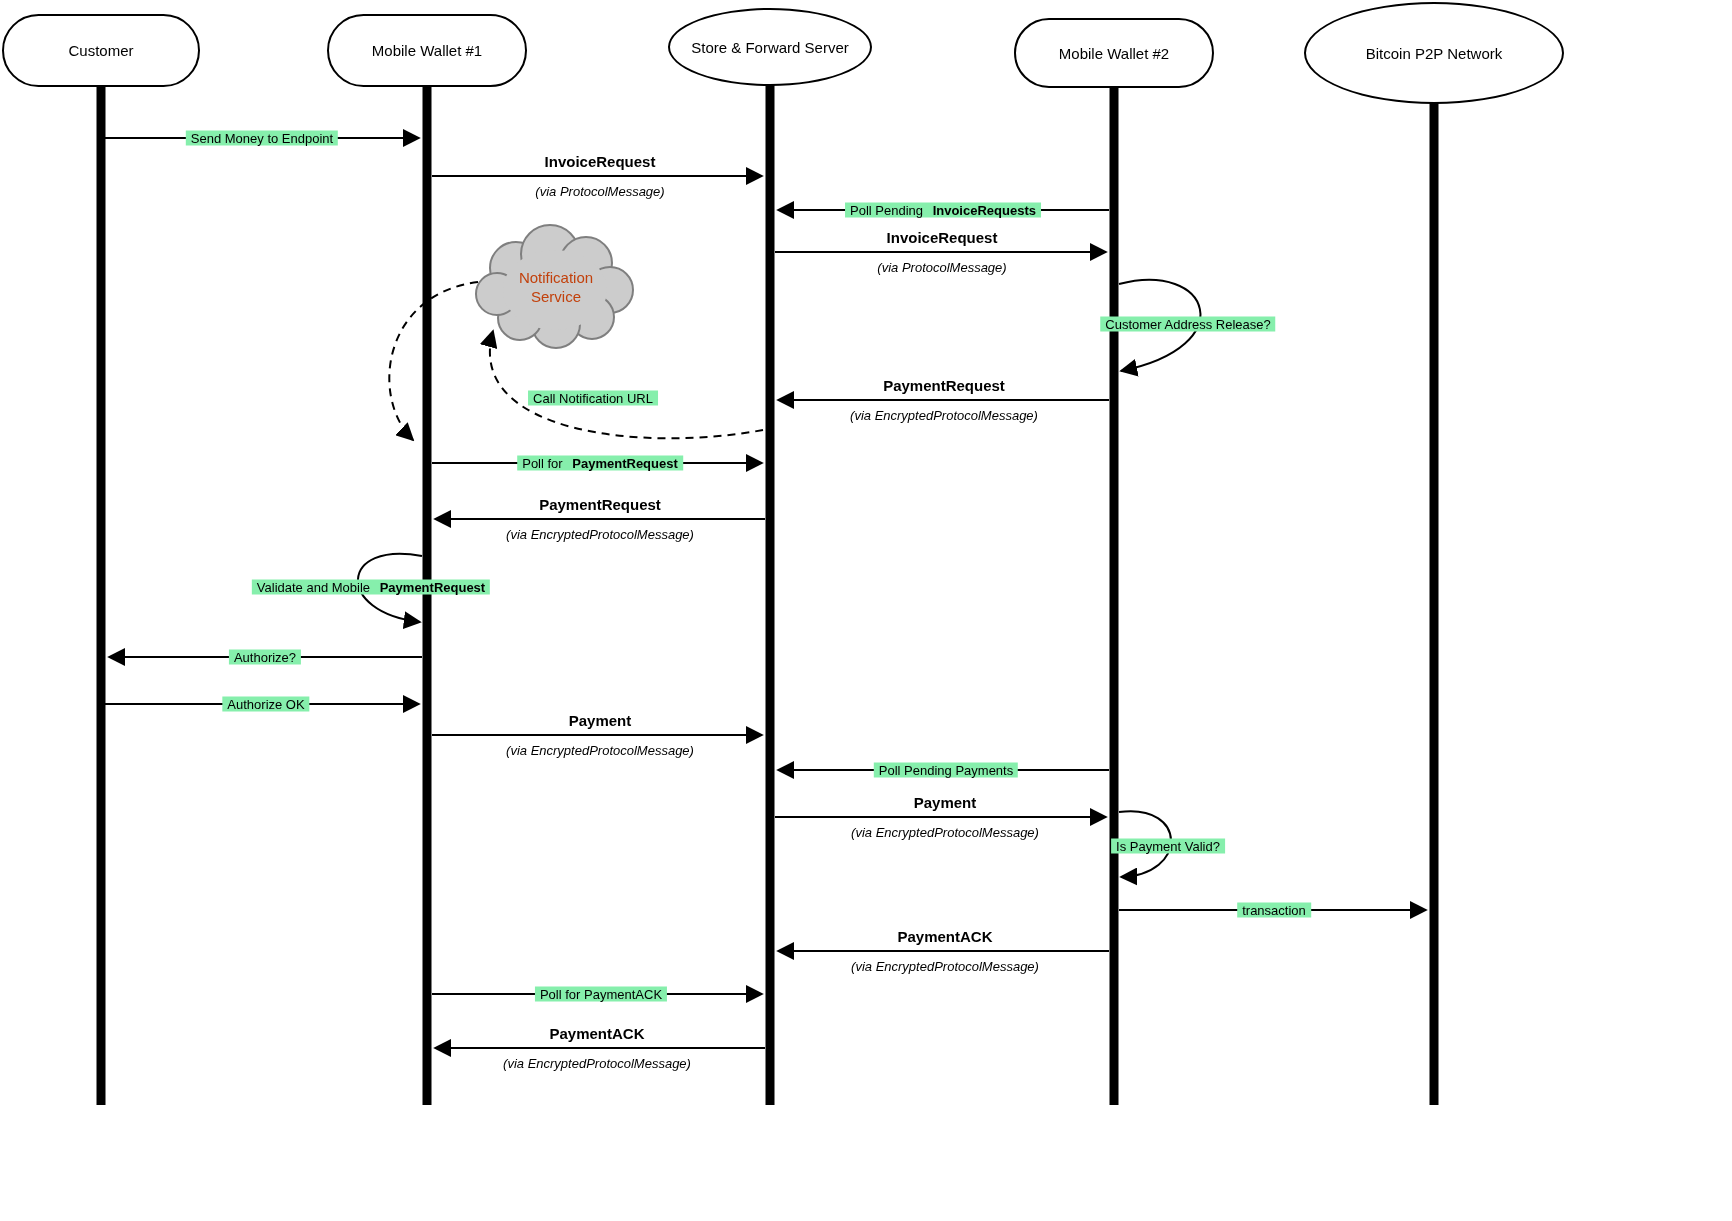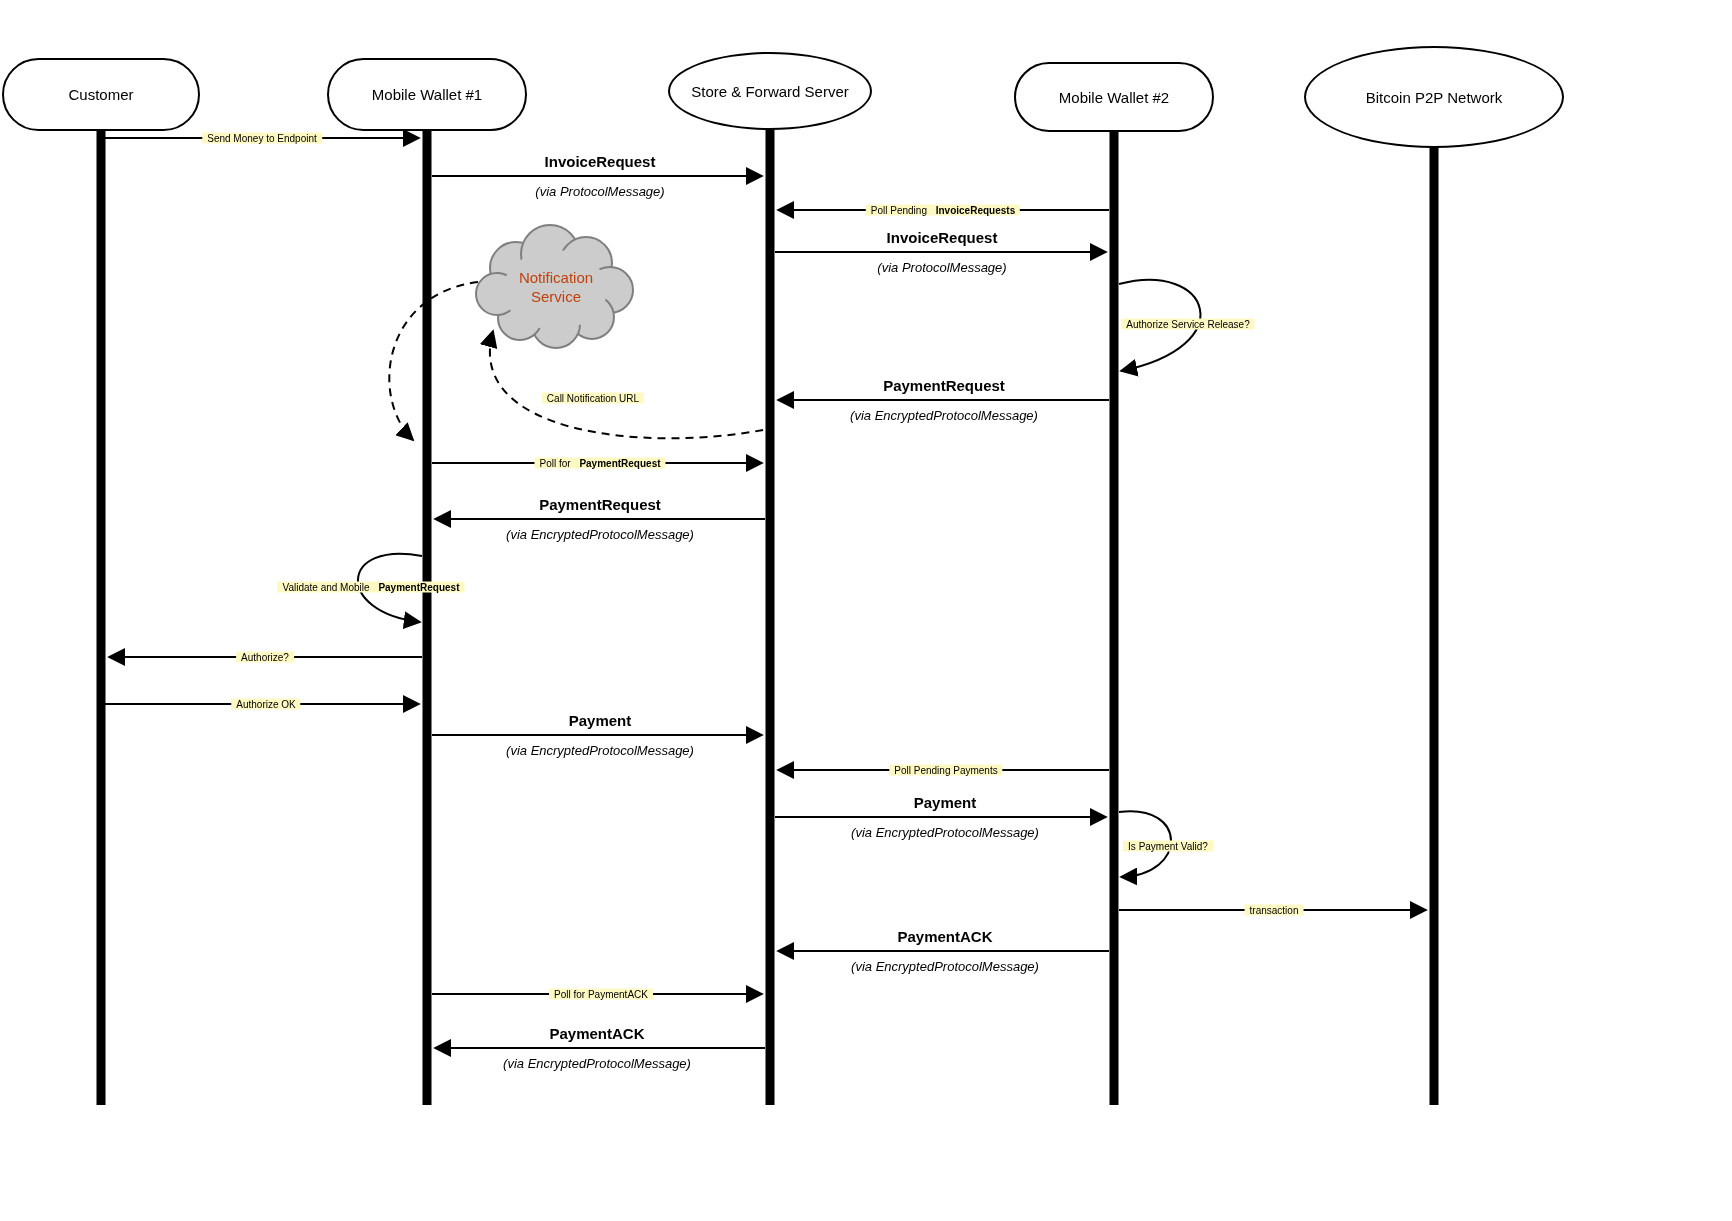--- a/index.html
+++ b/index.html
@@ -3,27 +3,26 @@
 <meta charset="utf-8">
 <style>
   * { margin:0; padding:0; box-sizing:border-box; }
   body { font-family:"Liberation Sans", sans-serif; background:#ffffff; }
   .canvas { position:relative; width:1732px; height:1221px; background:#ffffff; overflow:hidden; }
   .layer { position:absolute; left:0; top:0; z-index:1; }
   .actor {
     position:absolute; display:flex; align-items:center; justify-content:center;
     border:2px solid #000; background:#fff; font-size:15px; text-align:center; z-index:2;
     padding:0 10px;
-    margin-top:44px;
   }
   .stadium { border-radius:40px; }
   .ellipse { border-radius:50%; }
   .msg1 {
-    position:absolute; transform:translate(-50%,-50%); background:#fef9c3; padding:0 5px;
-    font-size:10px; white-space:nowrap; z-index:3; color:#000;
+    position:absolute; transform:translate(-50%,-50%); background:#86efac; padding:0 5px;
+    font-size:13px; white-space:nowrap; z-index:3; color:#000;
   }
   .msg2 {
     position:absolute; transform:translate(-50%,-50%); display:flex; flex-direction:column;
     gap:15px; align-items:center; text-align:center; z-index:3; white-space:nowrap; color:#000;
   }
   .msg-title { font-weight:bold; font-size:15px; line-height:16px; }
   .msg-via { font-size:13px; line-height:14px;font-style:italic; }
   .cloud-label {
     position:absolute; transform:translate(-50%,-50%); text-align:center;
     font-size:15px; line-height:19px; z-index:3; color:#c2410c;
@@ -113,21 +112,21 @@
     <div>Notification</div>
     <div>Service</div>
   </div>
 
   <div class="msg1" style="left:262px; top:138px">Send Money to Endpoint</div>
 
   <div class="msg1" style="left:943px; top:210px">
     <span>Poll Pending</span> <b>InvoiceRequests</b>
   </div>
 
-  <div class="msg1" style="left:1188px; top:324px">Authorize Service Release?</div>
+  <div class="msg1" style="left:1188px; top:324px">Customer Address Release?</div>
 
   <div class="msg1" style="left:593px; top:398px">Call Notification URL</div>
 
   <div class="msg1" style="left:600px; top:463px">
     <span>Poll for</span> <b>PaymentRequest</b>
   </div>
 
   <div class="msg1" style="left:371px; top:587px">
     <span>Validate and Mobile</span> <b>PaymentRequest</b>
   </div>

